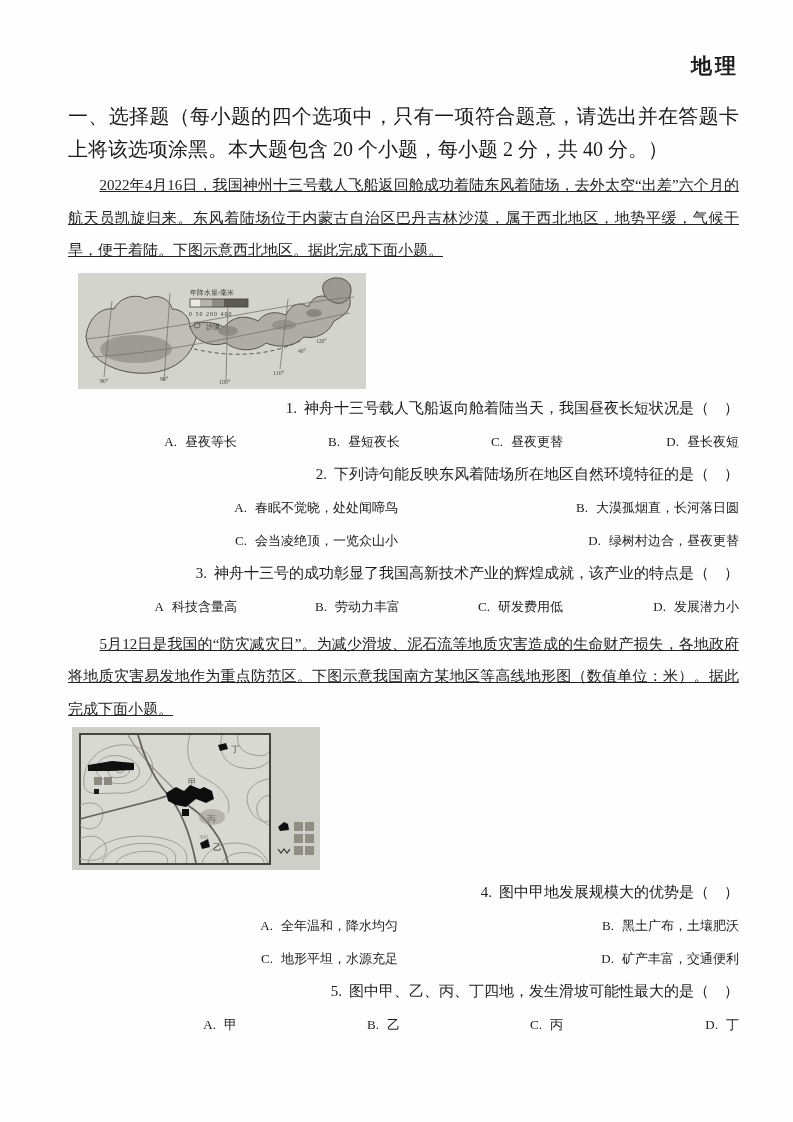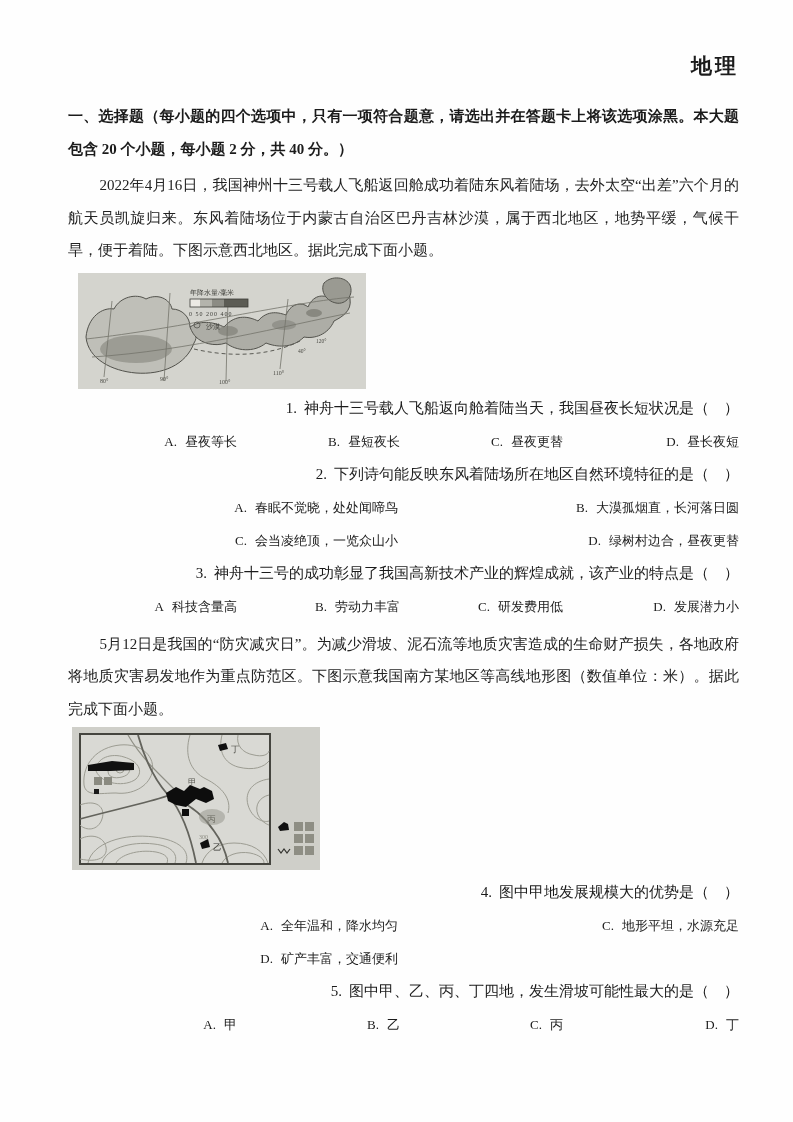--- a/index.html
+++ b/index.html
@@ -9,26 +9,26 @@
     color:#1b1b1b;
     -webkit-font-smoothing:antialiased;
   }
   .page{width:793px;height:1122px;background:#fefefe;position:relative;}
   .content{padding:50px 54px 0 68px;}
   .doc-title{
     text-align:right;font-size:21px;font-weight:700;letter-spacing:3px;
     margin:0 0 18px 0;line-height:32px;
   }
   .section-heading{
-    font-size:15px;font-weight:700;line-height:33px;text-align:justify;
+    font-size:20px;font-weight:400;line-height:33px;text-align:justify;
     margin:12px 0 3px 0;
   }
   .passage{
     font-size:15px;line-height:32.5px;text-align:justify;text-indent:2.1em;
-    margin:0;color:#222;
+    margin:0;color:#222;text-decoration:underline;
   }
   .figure{background:#d4d4ce;box-shadow:0 0 0 1px #c7c7c1 inset;}
   .figure-1{width:288px;height:116px;margin:6px 0 3px 10px;}
   .figure-2{width:248px;height:143px;margin:2px 0 6px 4px;}
   .question{font-size:15px;line-height:33px;margin:0;text-align:right;}
   .stem{white-space:nowrap;}
   .qnum{margin-right:7px;}
   .opts{display:grid;font-size:13px;line-height:33px;}
   .opts4{grid-template-columns:169px 163px 163px 1fr;}
   .opts2{grid-template-columns:330px 1fr;}
@@ -173,20 +173,21 @@
           <rect x="222" y="119" width="9" height="9" fill="#8e8e84"></rect>
           <rect x="233" y="119" width="9" height="9" fill="#8e8e84"></rect>
         </g>
       </svg>
     </div>
 
     <div class="question">
       <div class="stem"><span class="qnum">4.</span><span>图中甲地发展规模大的优势是（　）</span></div>
       <div class="opts opts2">
         <span class="opt"><span class="opt-label">A.</span><span>全年温和，降水均匀</span></span>
+        <span class="opt"><span class="opt-label">B.</span><span>黑土广布，土壤肥沃</span></span>
         <span class="opt"><span class="opt-label">C.</span><span>地形平坦，水源充足</span></span>
         <span class="opt"><span class="opt-label">D.</span><span>矿产丰富，交通便利</span></span>
       </div>
     </div>
 
     <div class="question">
       <div class="stem"><span class="qnum">5.</span><span>图中甲、乙、丙、丁四地，发生滑坡可能性最大的是（　）</span></div>
       <div class="opts opts4">
         <span class="opt"><span class="opt-label">A.</span><span>甲</span></span>
         <span class="opt"><span class="opt-label">B.</span><span>乙</span></span>

